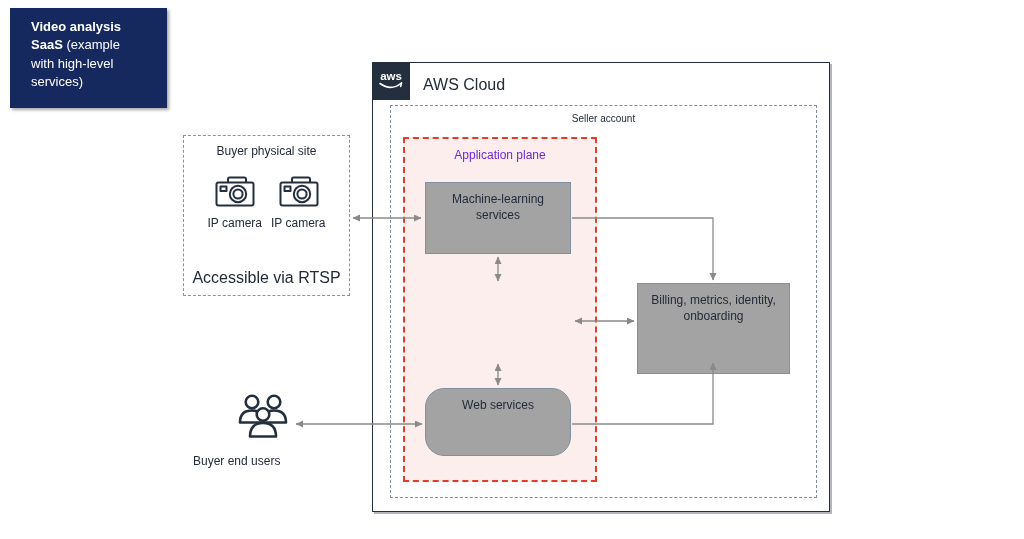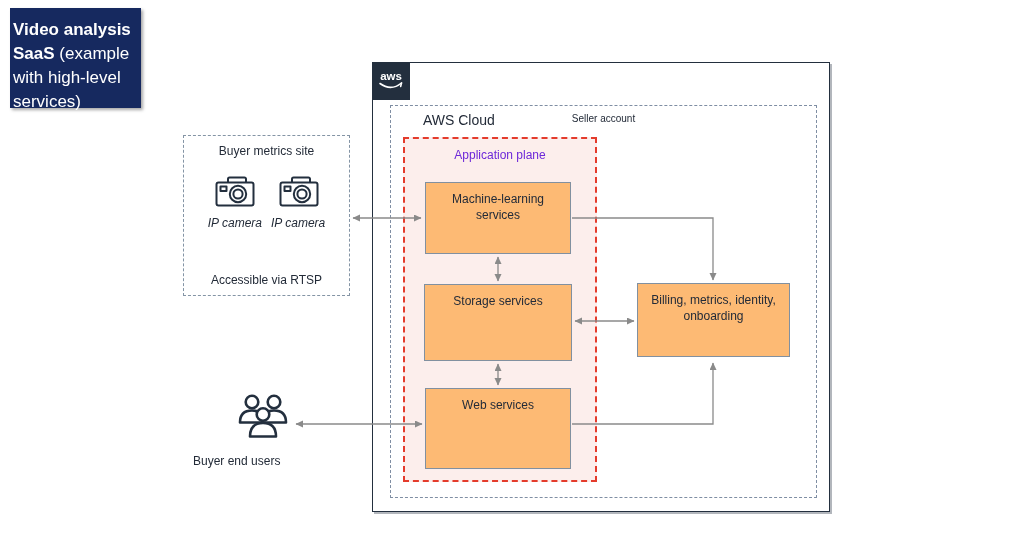--- a/index.html
+++ b/index.html
@@ -9,55 +9,55 @@
   .canvas {
     position: relative;
     width: 1024px; height: 539px;
     background: #ffffff;
     overflow: hidden;
   }
 
   
   .title-card {
     position: absolute; left: 10px; top: 8px;
-    width: 131px; height: 100px;
+    width: 157px; height: 100px;
     background: #16295f;
     color: #ffffff;
-    padding: 10px 3px;
-    font-size: 17px; line-height: 1.42;
+    padding: 10px 21px;
+    font-size: 13px; line-height: 1.42;
     box-shadow: 2px 2px 3px rgba(0,0,0,0.35);
   }
   .title-card .b { font-weight: bold; }
 
   
   .buyer-site {
     position: absolute; left: 183px; top: 135px;
     width: 167px; height: 161px;
     border: 1.6px dashed #8494a5;
     background: #ffffff;
   }
   .buyer-site-title { text-align: center; margin-top: 8px; font-size: 12px; }
   .camera-row { display: flex; justify-content: center; gap: 24px; margin-top: 16px; }
-  .camera-labels { display: flex; justify-content: center; gap: 9px; margin-top: 9px; font-size: 12px; font-style: italic; }
-  .buyer-site-footnote { position: absolute; bottom: 8px; left: 0; width: 100%; text-align: center; font-size: 12px; }
+  .camera-labels { display: flex; justify-content: center; gap: 9px; margin-top: 9px; font-size: 12px; }
+  .buyer-site-footnote { position: absolute; bottom: 8px; left: 0; width: 100%; text-align: center; font-size: 16px; }
 
   
   .users-icon { position: absolute; left: 236px; top: 392px; width: 54px; height: 52px; }
   .users-label { position: absolute; left: 193px; top: 454px; width: 140px; font-size: 12px; }
 
   
   .cloud-box {
     position: absolute; left: 372px; top: 62px;
     width: 458px; height: 450px;
     border: 1.5px solid #232f3e;
     background: #ffffff;
     box-shadow: 2px 2px 0 rgba(35,47,62,0.35);
   }
   .aws-logo { position: absolute; left: -1.5px; top: -1.5px; width: 38px; height: 38px; }
-  .cloud-label { position: absolute; left: 50px; top: 13px; font-size: 14px; margin-top: 36px; }
+  .cloud-label { position: absolute; left: 50px; top: 13px; font-size: 16px; }
 
   
   .seller-box {
     position: absolute; left: 390px; top: 105px;
     width: 427px; height: 393px;
     border: 1.6px dashed #7f8ea3;
   }
   .seller-label { text-align: center; padding-top: 7px; font-size: 10px; }
 
   
@@ -66,44 +66,44 @@
     border: 2px dashed #e43b2c;
     background: #fceeec;
   }
   .plane-app { left: 403px; width: 194px; }
   .plane-ctrl { left: 621px; width: 182px; }
   .plane-label { text-align: center; padding-top: 9px; font-size: 12px; color: #6d28d9; }
 
   
   .svc {
     position: absolute;
-    background: #fdba74;
+    background: #a3a3a3;
     border: 1.5px solid #8190a0;
     text-align: center;
     padding: 9px 6px 0 6px;
     font-size: 12px; line-height: 1.3;
   }
   .svc-ml      { left: 425px; top: 182px; width: 146px; height: 72px; }
   .svc-storage { left: 424px; top: 284px; width: 148px; height: 77px; }
-  .svc-web     { left: 425px; top: 388px; width: 146px; height: 81px; }
-  .svc-billing { left: 637px; top: 283px; width: 153px; height: 74px; }
+  .svc-web     { left: 425px; top: 388px; width: 146px; height: 68px; border-radius: 19px; }
+  .svc-billing { left: 637px; top: 283px; width: 153px; height: 91px; }
 
   .connectors { position: absolute; left: 0; top: 0; width: 1024px; height: 539px; pointer-events: none; }
 </style>
 </head>
 <body>
 
 <div class="canvas">
 
   <div class="title-card">
     <span class="b">Video analysis SaaS </span><span>(example with high-level services)</span>
   </div>
 
   <div class="buyer-site">
-    <div class="buyer-site-title">Buyer metrics site</div>
+    <div class="buyer-site-title">Buyer physical site</div>
     <div class="camera-row">
       <svg width="40" height="33" viewBox="0 0 40 33">
         <g fill="#ffffff" stroke="#232f3e" stroke-width="2" stroke-linejoin="round">
           <path d="M13,9 V5 a1.5,1.5 0 0 1 1.5,-1.5 h15 a1.5,1.5 0 0 1 1.5,1.5 V9"></path>
           <rect x="1.5" y="8.5" width="37" height="23" rx="2"></rect>
           <rect x="5.5" y="12.5" width="6" height="4.5"></rect>
           <circle cx="23" cy="20" r="8.2"></circle>
           <circle cx="23" cy="20" r="4.6"></circle>
         </g>
       </svg>
@@ -151,23 +151,20 @@
   </div>
 
   <div class="plane plane-app">
     <div class="plane-label">Application plane</div>
   </div>
 
 
   <div class="svc svc-ml">
     <span>Machine-learning services</span>
   </div>
-  <div class="svc svc-storage">
-    <span>Storage services</span>
-  </div>
   <div class="svc svc-web">
     <span>Web services</span>
   </div>
   <div class="svc svc-billing">
     <span>Billing, metrics, identity, onboarding</span>
   </div>
 
   <svg class="connectors" viewBox="0 0 1024 539">
     <defs>
       <marker id="ah" markerWidth="8" markerHeight="8" viewBox="0 0 8 8" refX="7" refY="3.5" orient="auto-start-reverse" markerUnits="userSpaceOnUse">

